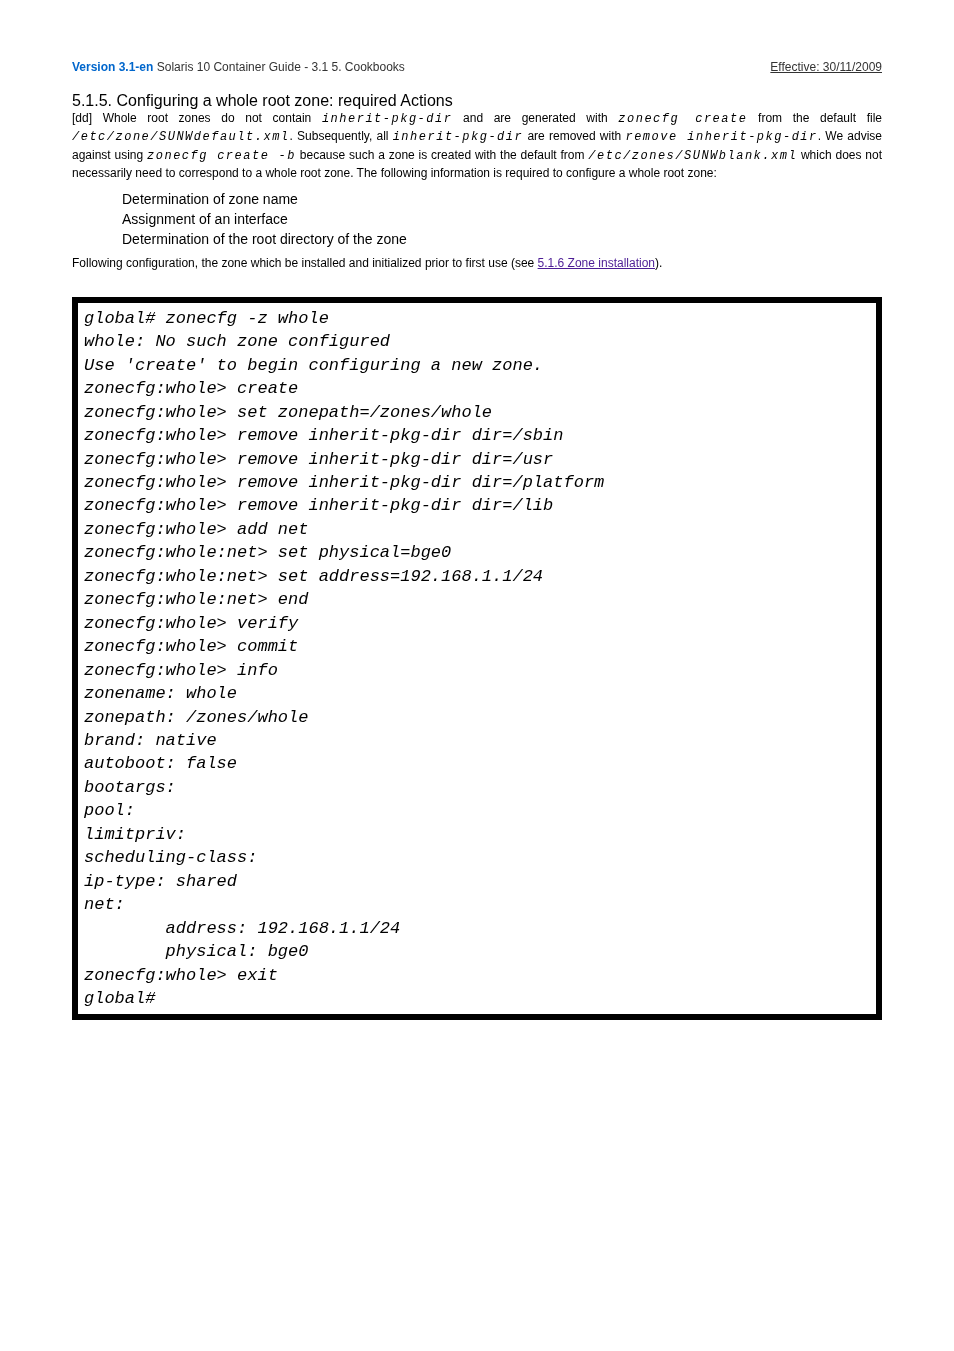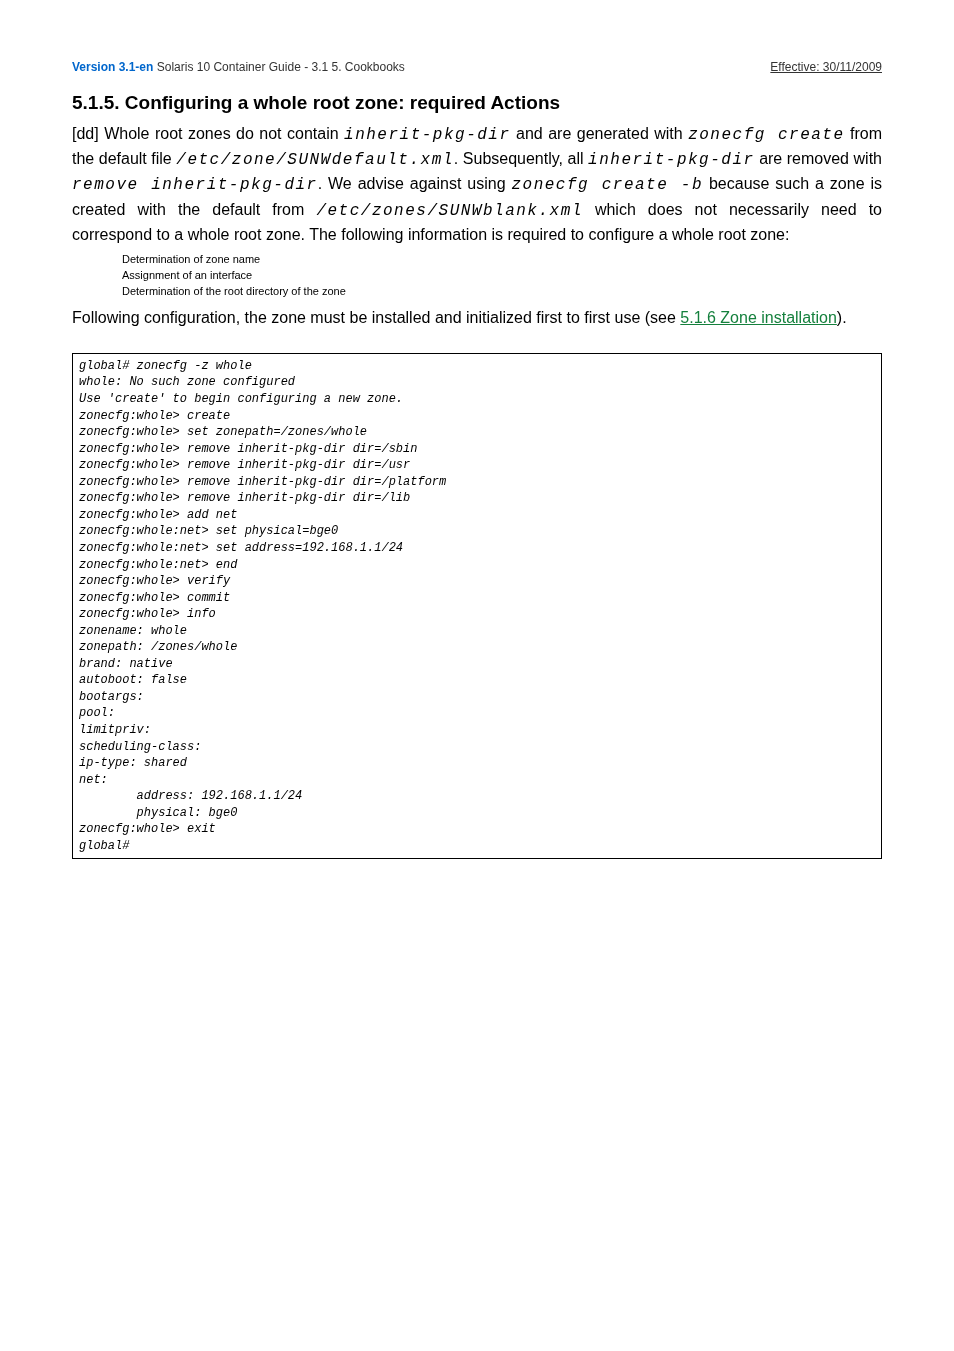--- a/index.html
+++ b/index.html
@@ -23,53 +23,53 @@
   }
   .header-left {
     color: #0066cc;
     font-weight: bold;
   }
   .header-right {
     color: #333;
     text-decoration: underline;
   }
   .section-heading {
-    font-size: 19px;
-    font-weight: bold;
-    margin-bottom: 8px;
+    font-size: 16px;
+    font-weight: normal;
+    margin-bottom: 0;
   }
   .body-text {
-    font-size: 16px;
+    font-size: 12px;
     line-height: 1.45;
     text-align: justify;
   }
   .mono {
     font-family: "Courier New", Courier, monospace;
     font-style: italic;
     letter-spacing: 1.5px;
   }
   .bullet-list {
     margin: 6px 0 6px 0;
     padding-left: 50px;
   }
   .bullet-list div {
-    font-size: 11px;
+    font-size: 14px;
     line-height: 1.45;
   }
   .link {
-    color: #15803d;
+    color: #4c1d95;
     text-decoration: underline;
   }
   .code-box {
     margin-top: 24px;
-    border: 1px solid #000000;
+    border: 6px solid #000000;
     padding: 4px 6px;
     font-family: "Courier New", Courier, monospace;
     font-style: italic;
-    font-size: 12px;
+    font-size: 17px;
     line-height: 1.38;
     white-space: pre;
   }
 </style>
 </head>
 <body>
 
 <div class="page">
 
   <div class="header-line">
@@ -86,21 +86,21 @@
     <span>[dd] Whole root zones do not contain </span><span class="mono">inherit-pkg-dir</span><span> and are generated with </span><span class="mono">zonecfg create</span><span> from the default file </span><span class="mono">/etc/zone/SUNWdefault.xml</span><span>. Subsequently, all </span><span class="mono">inherit-pkg-dir</span><span> are removed with </span><span class="mono">remove inherit-pkg-dir</span><span>. We advise against using </span><span class="mono">zonecfg create -b</span><span> because such a zone is created with the default from </span><span class="mono">/etc/zones/SUNWblank.xml</span><span> which does not necessarily need to correspond to a whole root zone. The following information is required to configure a whole root zone:</span>
   </div>
 
   <div class="bullet-list">
     <div>Determination of zone name</div>
     <div>Assignment of an interface</div>
     <div>Determination of the root directory of the zone</div>
   </div>
 
   <div class="body-text">
-    <span>Following configuration, the zone must be installed and initialized first to first use (see </span><a href="#" class="link">5.1.6 Zone installation</a><span>).</span>
+    <span>Following configuration, the zone which be installed and initialized prior to first use (see </span><a href="#" class="link">5.1.6 Zone installation</a><span>).</span>
   </div>
 
   <div class="code-box">global# zonecfg -z whole
 whole: No such zone configured
 Use 'create' to begin configuring a new zone.
 zonecfg:whole&gt; create
 zonecfg:whole&gt; set zonepath=/zones/whole
 zonecfg:whole&gt; remove inherit-pkg-dir dir=/sbin
 zonecfg:whole&gt; remove inherit-pkg-dir dir=/usr
 zonecfg:whole&gt; remove inherit-pkg-dir dir=/platform

